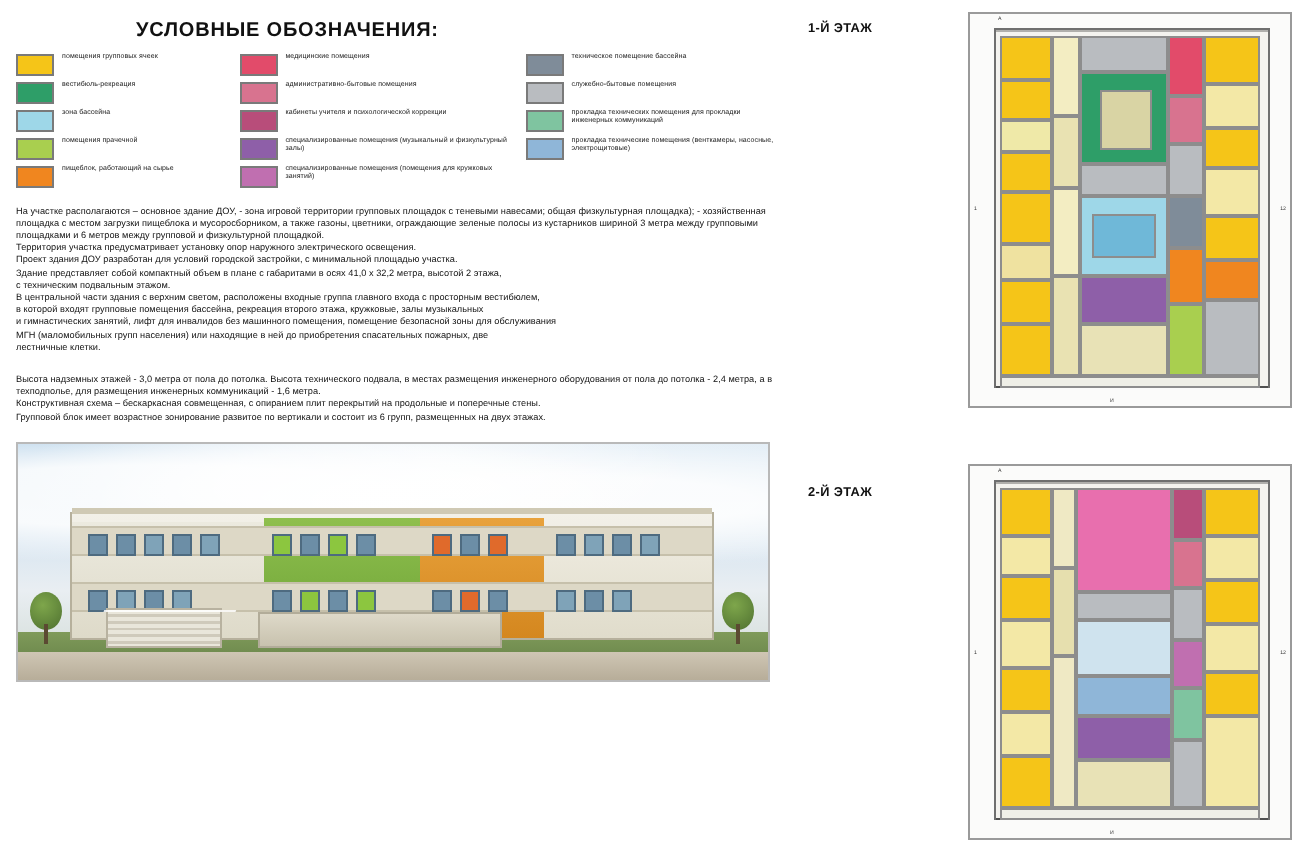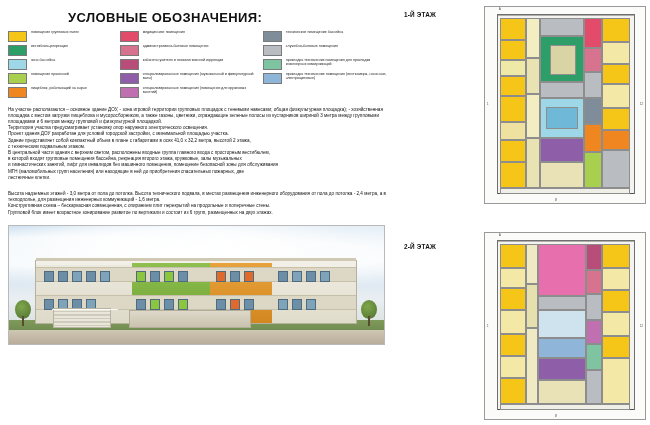--- a/index.html
+++ b/index.html
@@ -13,21 +13,21 @@
   }
   .page{position:absolute;inset:0;}
 
   
   .left{
     position:absolute;left:0;top:0;width:396px;height:425px;
     box-sizing:border-box;padding:8px 6px 4px 8px;
   }
 
   .legend-title{
-    font-size:13px;font-weight:bold;letter-spacing:.4px;
+    font-size:10px;font-weight:bold;letter-spacing:.4px;
     text-align:left;margin:2px 0 5px 60px;color:#111;
   }
   .legend{
     display:flex;flex-direction:row;gap:6px;
     width:384px;
   }
   .legend-col{display:flex;flex-direction:column;gap:2.5px;}
   .legend-col.c1{width:108px;}
   .legend-col.c2{width:140px;}
   .legend-col.c3{width:132px;}

